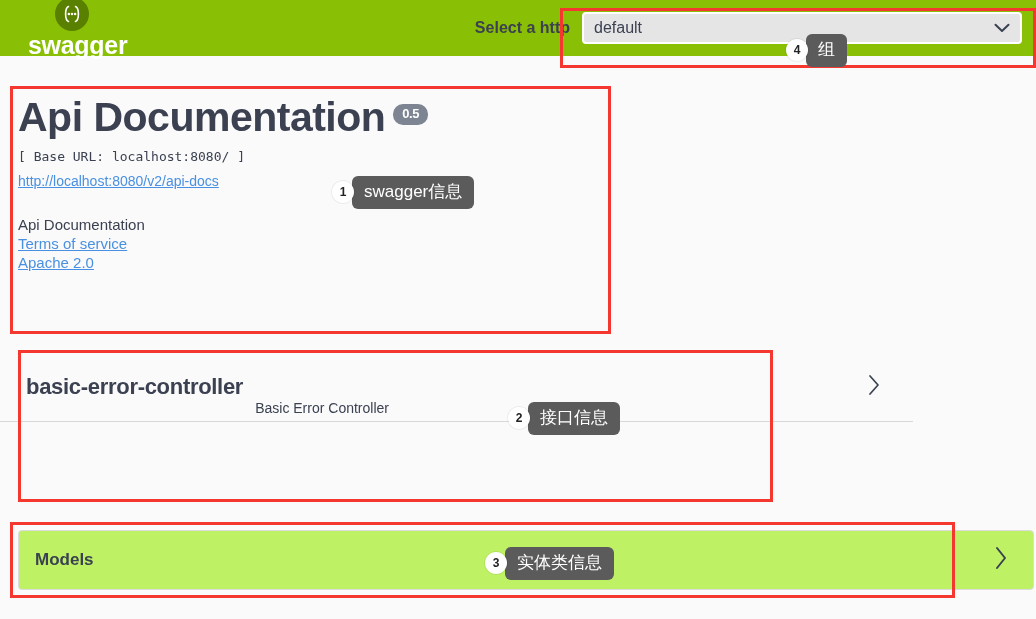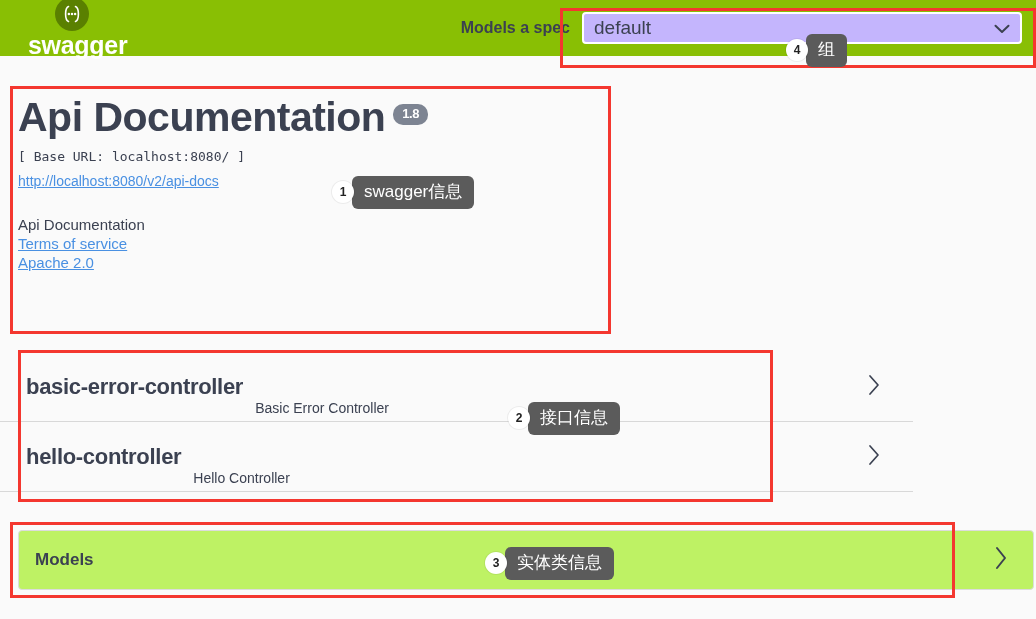--- a/index.html
+++ b/index.html
@@ -42,26 +42,26 @@
     color: #3b4151; font-size: 16px; font-weight: bold;
     margin-right: 12px; white-space: nowrap;
   }
   .spec-select-wrap {
     position: relative;
     width: 440px; height: 32px;
     margin-right: 14px;
   }
   .spec-select {
     width: 100%; height: 100%;
-    background: #c4b5fd;
+    background: #e5e5e5;
     border: 2px solid #ffffff;
     border-radius: 4px;
     display: flex; align-items: center;
     padding: 0 10px;
-    font-size: 19px; color: #3b4151;
+    font-size: 16px; color: #3b4151;
   }
   .spec-select .chev {
     position: absolute; right: 12px; top: 50%;
     transform: translateY(-50%);
   }
 
   
   .redbox {
     position: absolute;
     border: 3px solid #f4372f;
@@ -186,67 +186,58 @@
           <path d="M14.5 3.5 C17.4 4.6 17.4 8.2 17.4 11 C17.4 13.8 17.4 17.4 14.5 18.5" fill="none" stroke="#ffffff" stroke-width="1.6" stroke-linecap="round"></path>
           <circle cx="7.9" cy="11" r="1.25" fill="#ffffff"></circle>
           <circle cx="11" cy="11" r="1.25" fill="#ffffff"></circle>
           <circle cx="14.1" cy="11" r="1.25" fill="#ffffff"></circle>
         </svg>
       </div>
       <div class="brand-text">swagger</div>
     </div>
 
     <div class="spec-area">
-      <div class="spec-label">Models a spec</div>
+      <div class="spec-label">Select a http</div>
       <div class="spec-select-wrap">
         <div class="spec-select">
           <span>default</span>
           <span class="chev">
             <svg width="16" height="10" viewBox="0 0 16 10">
               <path d="M1.5 1.8 L8 8 L14.5 1.8" fill="none" stroke="#3b4151" stroke-width="2" stroke-linecap="round" stroke-linejoin="round"></path>
             </svg>
           </span>
         </div>
       </div>
     </div>
   </div>
 
   <div class="info">
     <div class="info-title">
       <span>Api Documentation</span>
-      <span class="version-badge">1.8</span>
+      <span class="version-badge">0.5</span>
     </div>
     <div class="base-url">[ Base URL: localhost:8080/ ]</div>
     <a class="api-docs-link" href="#">http://localhost:8080/v2/api-docs</a>
     <div class="info-desc">Api Documentation</div>
     <a class="info-link" href="#">Terms of service</a>
     <a class="info-link" href="#">Apache 2.0</a>
   </div>
 
   <div class="tag-section" style="top:352px;">
 
     <div class="tag-row">
       <span class="tag-name">basic-error-controller</span>
       <span class="tag-desc">Basic Error Controller</span>
       <span class="tag-arrow">
         <svg width="14" height="22" viewBox="0 0 14 22">
           <path d="M3 2 L11 11 L3 20" fill="none" stroke="#3b4151" stroke-width="1.7" stroke-linecap="round" stroke-linejoin="round"></path>
         </svg>
       </span>
     </div>
 
-    <div class="tag-row">
-      <span class="tag-name">hello-controller</span>
-      <span class="tag-desc">Hello Controller</span>
-      <span class="tag-arrow">
-        <svg width="14" height="22" viewBox="0 0 14 22">
-          <path d="M3 2 L11 11 L3 20" fill="none" stroke="#3b4151" stroke-width="1.7" stroke-linecap="round" stroke-linejoin="round"></path>
-        </svg>
-      </span>
-    </div>
 
   </div>
 
   <div class="models-box">
     <span class="models-title">Models</span>
     <span class="models-arrow">
       <svg width="16" height="26" viewBox="0 0 16 26">
         <path d="M4 3 L12 13 L4 23" fill="none" stroke="#3b4151" stroke-width="2" stroke-linecap="round" stroke-linejoin="round"></path>
       </svg>
     </span>

